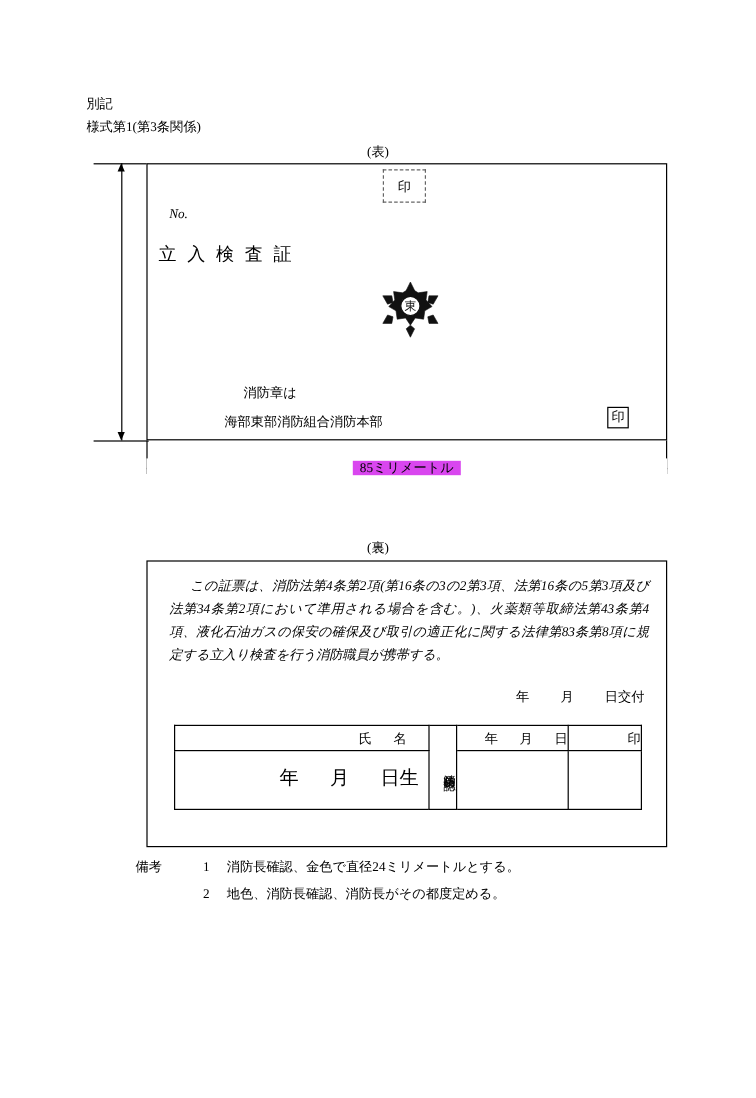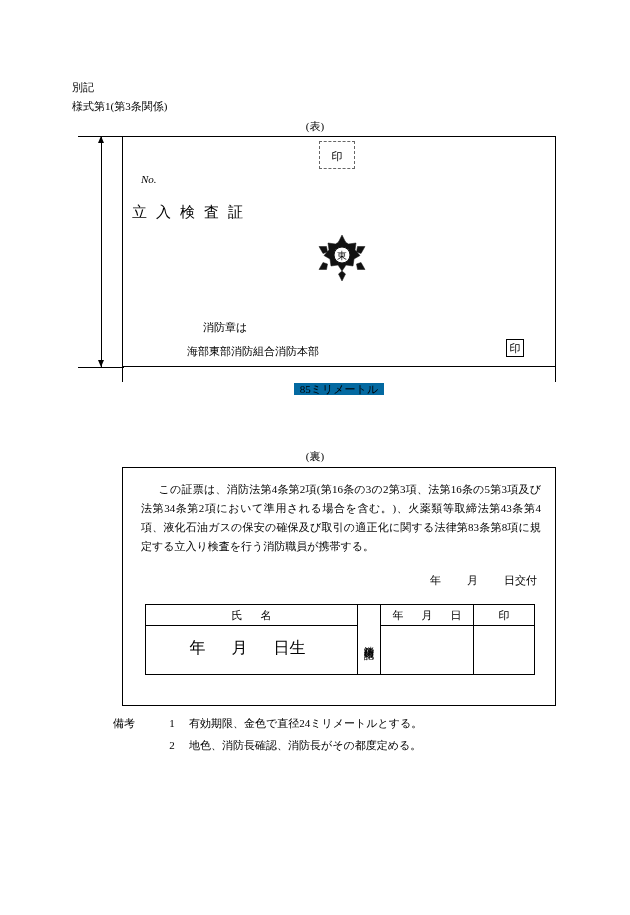--- a/index.html
+++ b/index.html
@@ -176,21 +176,21 @@
   .dim-h-text {
     position: absolute;
     left: 122px;
     top: 382px;
     width: 434px;
     text-align: center;
     font-size: 11px;
     background: #fff;
   }
   .dim-h-text span {
-    background: #0369a1;
+    background: #d946ef;
     padding: 0 6px;
   }
   .dim-h-cap-left, .dim-h-cap-right {
     position: absolute;
     width: 1px;
     height: 28px;
     background: #000;
     top: 367px;
   }
   .dim-h-cap-left { left: 122px; }
@@ -215,20 +215,21 @@
     background: #fff;
   }
   .back-text {
     position: absolute;
     left: 18px;
     top: 12px;
     width: 400px;
     font-size: 11px;
     line-height: 19px;
     text-align: justify;
+    font-style: italic;
   }
   .back-text p { margin: 0; text-indent: 1.6em; }
   .issue-line {
     position: absolute;
     right: 18px;
     top: 105px;
     font-size: 11px;
     letter-spacing: 0px;
   }
   .issue-line .sp { display: inline-block; width: 26px; }
@@ -238,21 +239,21 @@
     left: 22px;
     top: 136px;
     width: 390px;
     border-collapse: collapse;
     font-size: 11px;
   }
   table.sign-table td, table.sign-table th {
     border: 1px solid #000;
     font-weight: normal;
     padding: 0;
-    text-align: center;
+    text-align: right;
     vertical-align: middle;
   }
   .th-name { height: 20px; }
   .th-name span { letter-spacing: 18px; text-indent: 18px; display: inline-block; }
   .cell-name-body { height: 48px; text-align: right; padding-right: 8px !important; vertical-align: bottom; }
   .cell-name-body .datebits { font-size: 16px; padding-bottom: 4px; display: inline-block; }
   .cell-name-body .sp { display: inline-block; width: 26px; }
   .cell-confirm {
     width: 22px;
     font-size: 10px;
@@ -366,20 +367,20 @@
         </td>
         <td class="cell-blank"></td>
         <td class="cell-blank"></td>
       </tr>
     </tbody>
       </table>
   </div>
 
   <div class="notes">
     <div class="row">
-      <span class="lbl">備考</span><span class="num">1</span><span>有効期限、金色で直径24ミリメートルとする。</span>
+      <span class="lbl">備考</span><span class="num">1</span><span>消防長確認、金色で直径24ミリメートルとする。</span>
     </div>
     <div class="row">
       <span class="indent"></span><span class="num">2</span><span>地色、消防長確認、消防長がその都度定める。</span>
     </div>
   </div>
 
 </div>
 
 </body></html>

